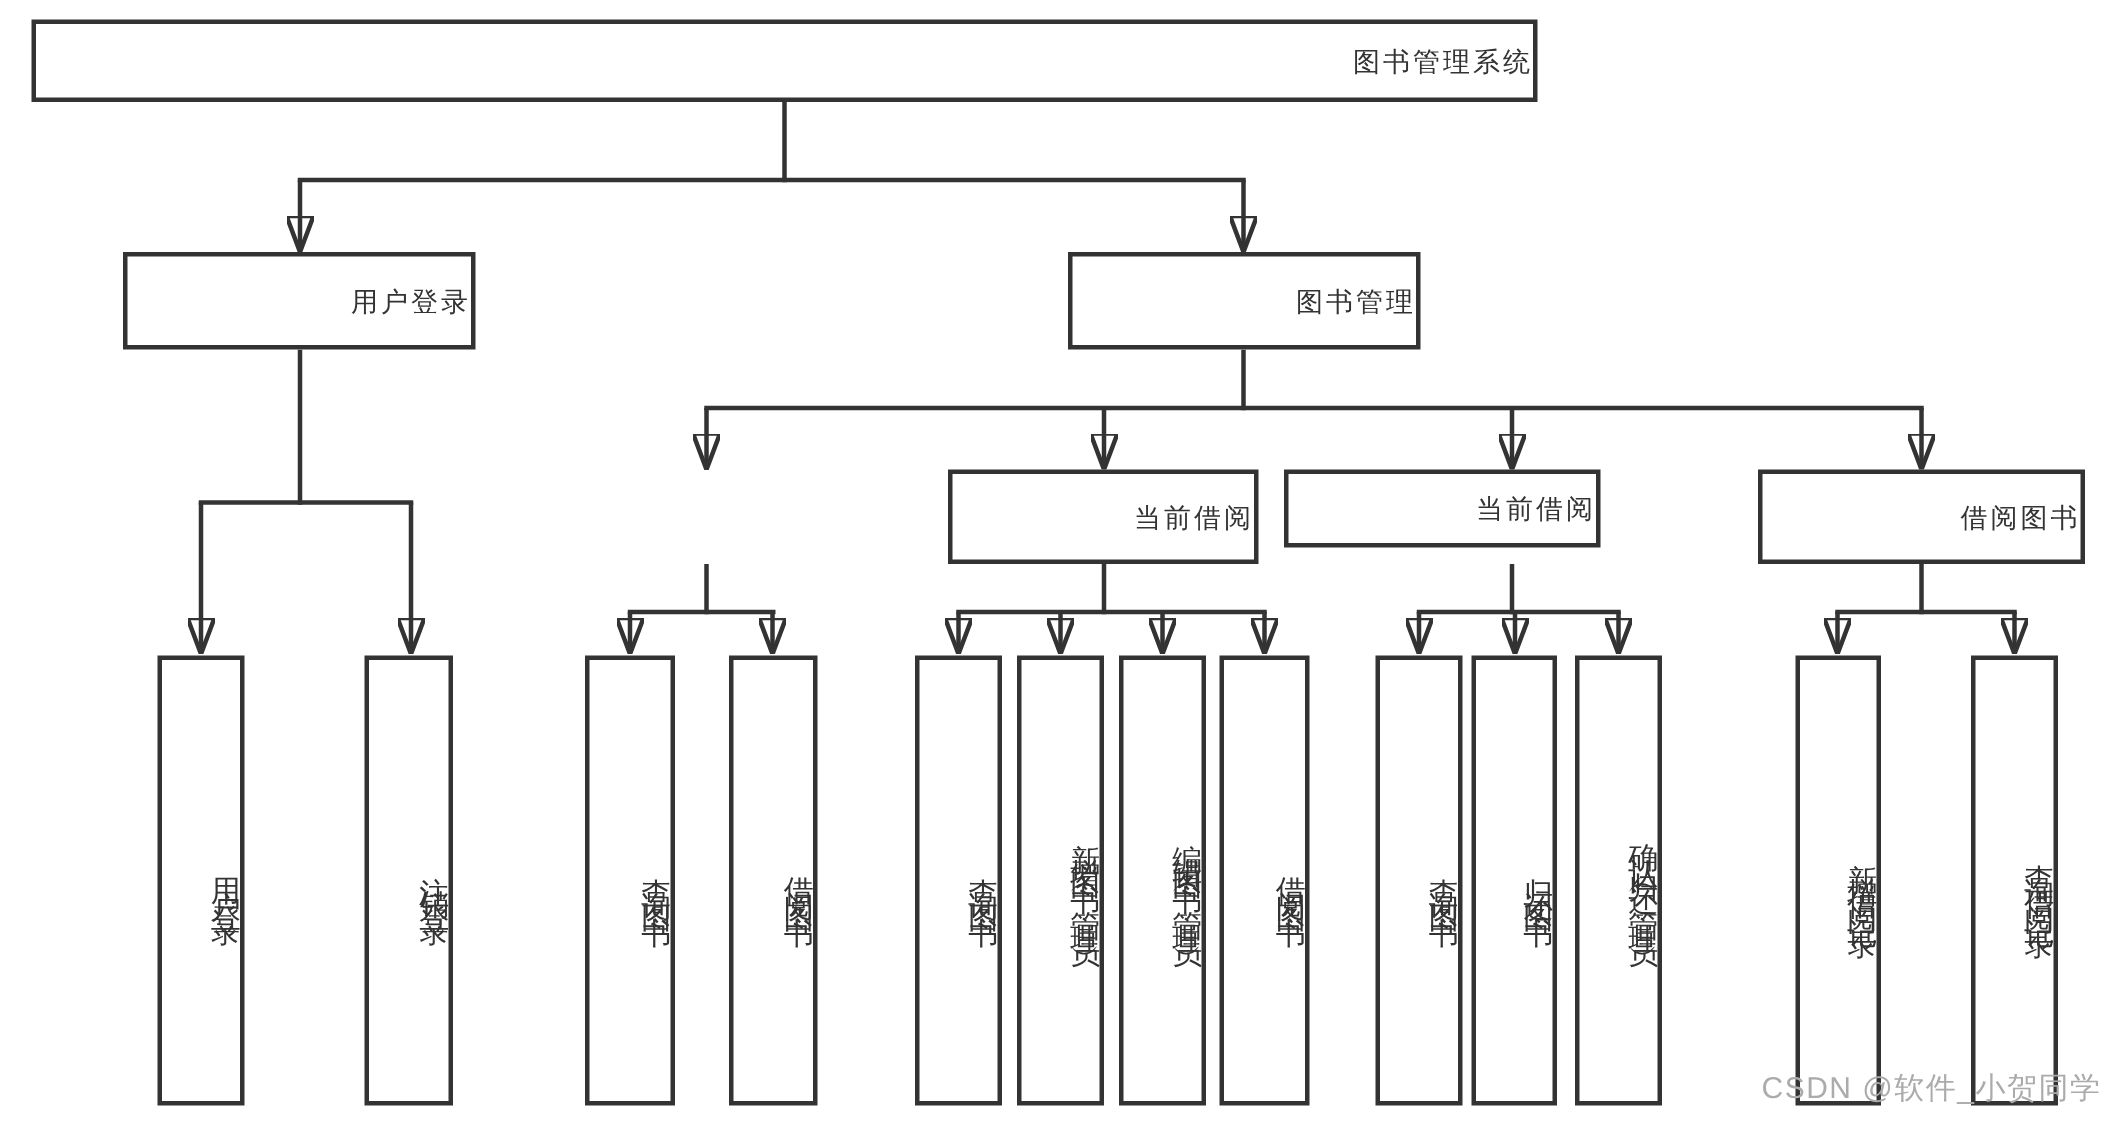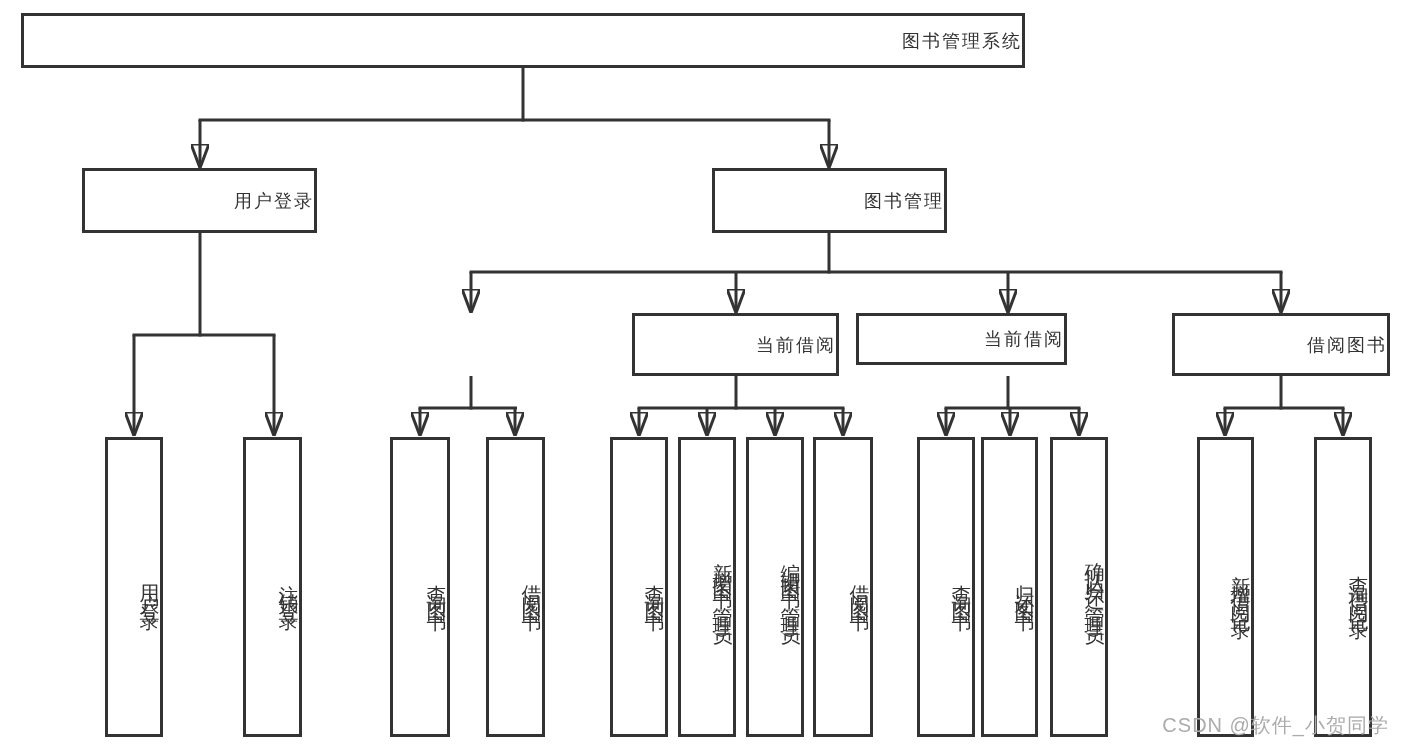--- a/index.html
+++ b/index.html
@@ -40,21 +40,21 @@
   .node.leaf .lbl{
     writing-mode:vertical-rl;
     text-orientation:mixed;
     font-size:20px;
     letter-spacing:9px;
     line-height:1;
   }
   .watermark{
     position:absolute;
     z-index:5;
-    right:16px;
+    right:4px;
     top:712px;
     font-size:20px;
     letter-spacing:1px;
     color:var(--watermark);
     white-space:nowrap;
   }
 </style>
 </head>
 <body>
 

